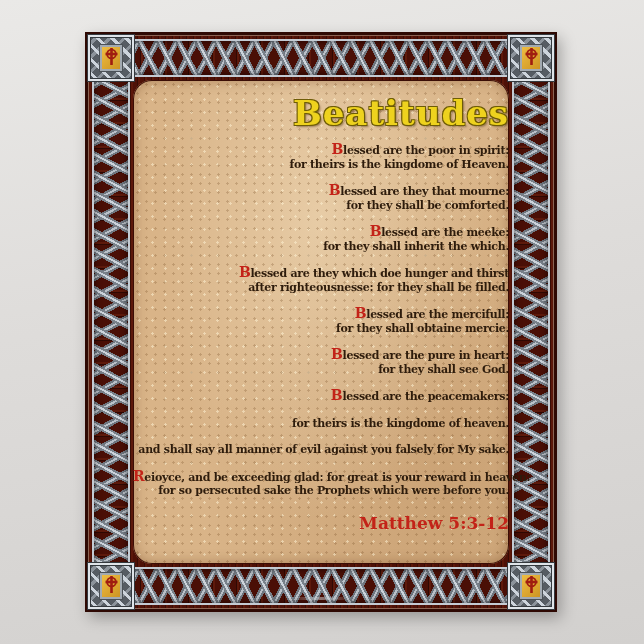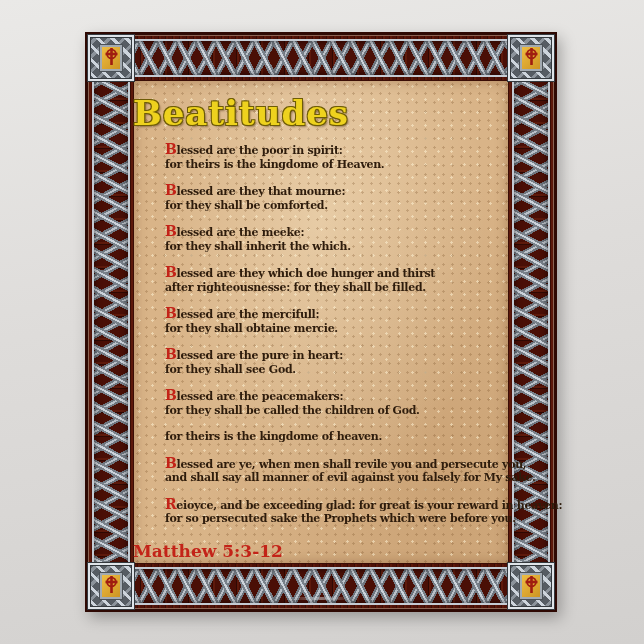--- a/index.html
+++ b/index.html
@@ -71,39 +71,39 @@
   .parchment{
     position:absolute;left:45px;top:45px;right:45px;bottom:45px;
     background-color:#d9b488;
     background-image:
       radial-gradient(rgba(122,82,40,.28) 1px, rgba(0,0,0,0) 1.4px),
       radial-gradient(rgba(255,244,214,.5) 1px, rgba(0,0,0,0) 1.3px),
       radial-gradient(ellipse at 50% 28%, rgba(255,243,215,.38), rgba(0,0,0,0) 62%),
       radial-gradient(ellipse at 85% 85%, rgba(150,98,48,.22), rgba(0,0,0,0) 55%);
     background-size:9px 9px, 13px 13px, 100% 100%, 100% 100%;
     box-shadow: inset 0 0 0 1px #3a0d05, inset 0 0 14px rgba(92,44,12,.4);
-    text-align:left;
+    text-align:right;
+    border-radius:19px;
   }
 
   
   .title{
     margin:13px 0 10px 0;
     font-size:34px;line-height:40px;font-weight:bold;letter-spacing:1px;
     color:#eed21e;
     text-shadow:
       1px 1px 0 #6e5c06, -1px -1px 0 #6e5c06, 1px -1px 0 #6e5c06, -1px 1px 0 #6e5c06,
       2px 2px 2px rgba(60,30,0,.45);
   }
   .verses{margin:0;}
   .verse{margin:0 0 13px 0;}
   .vline{
     font-size:11px;line-height:13.5px;font-weight:bold;
     letter-spacing:-0.3px;white-space:nowrap;
     color:#2e1c0c;
-    padding-left:32px;
   }
   .vinit{color:#c32318;font-size:14px;}
   .reference{
     margin-top:15px;
     font-size:17px;font-weight:bold;letter-spacing:0px;
     color:#c32318;white-space:nowrap;
   }
   .fine-print-mark{
     position:absolute;left:50%;bottom:9px;width:64px;height:3px;margin-left:-32px;
     background:linear-gradient(90deg,rgba(210,214,218,.0),rgba(210,214,218,.75),rgba(210,214,218,.0));
@@ -196,27 +196,25 @@
           <div class="verse">
             <div class="vline"><span class="vinit">B</span>lessed are the mercifull:</div>
             <div class="vline">for they shall obtaine mercie.</div>
           </div>
           <div class="verse">
             <div class="vline"><span class="vinit">B</span>lessed are the pure in heart:</div>
             <div class="vline">for they shall see God.</div>
           </div>
           <div class="verse">
             <div class="vline"><span class="vinit">B</span>lessed are the peacemakers:</div>
-            <div class="vline">for they shall be called the children of God.</div>
           </div>
           <div class="verse">
             <div class="vline">for theirs is the kingdome of heaven.</div>
           </div>
           <div class="verse">
-            <div class="vline"><span class="vinit">B</span>lessed are ye, when men shall revile you and persecute you,</div>
             <div class="vline">and shall say all manner of evil against you falsely for My sake.</div>
           </div>
           <div class="verse">
             <div class="vline"><span class="vinit">R</span>eioyce, and be exceeding glad: for great is your reward in heaven:</div>
             <div class="vline">for so persecuted sake the Prophets which were before you.</div>
           </div>
         </div>
       <div class="reference">Matthew 5:3-12</div>
     </div>
 

